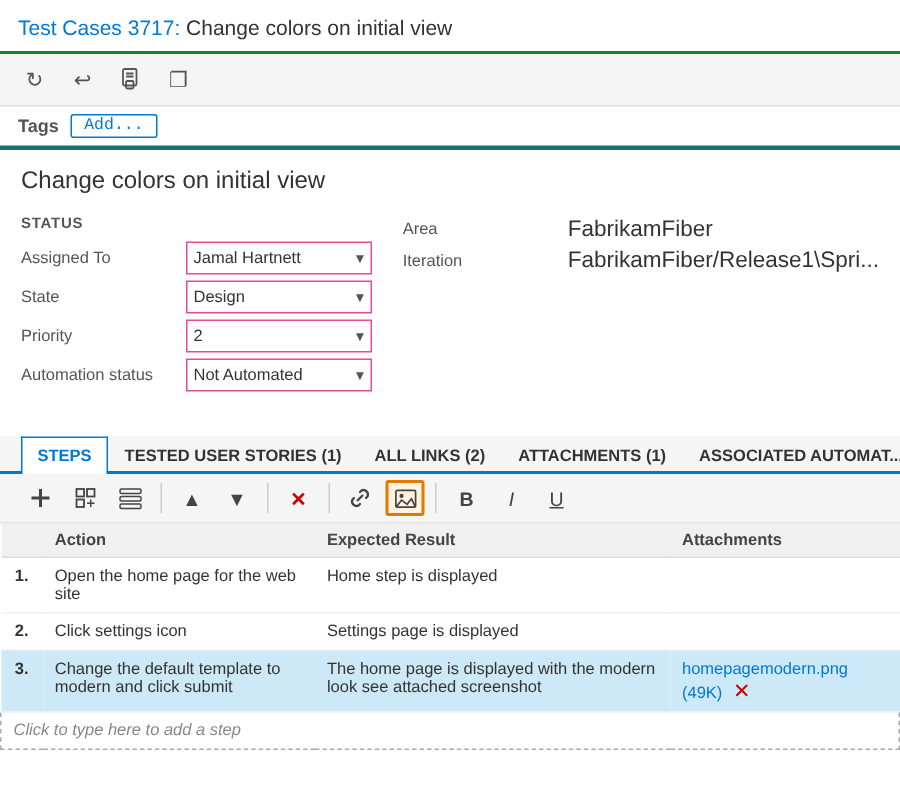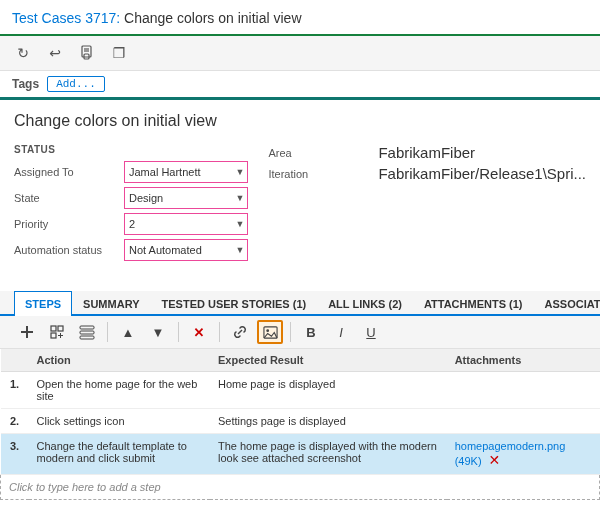--- a/index.html
+++ b/index.html
@@ -183,21 +183,20 @@
       <div class="field-row">
         <span class="field-label">Iteration</span>
         <span class="field-text">FabrikamFiber/Release1\Spri...</span>
       </div>
     </div>
   </div>
 </div>
 
 <div class="tabs-bar">
   <div class="tab active">STEPS</div>
-  <div class="tab">SUMMARY</div>
   <div class="tab">TESTED USER STORIES (1)</div>
   <div class="tab">ALL LINKS (2)</div>
   <div class="tab">ATTACHMENTS (1)</div>
   <div class="tab">ASSOCIATED AUTOMAT...</div>
 </div>
 
 <div class="steps-toolbar">
   <span class="step-tb-btn" title="Add step">
     <svg width="16" height="16" viewBox="0 0 16 16">
         <rect x="2" y="7" width="12" height="2" fill="#444"></rect>
@@ -252,21 +251,21 @@
       <th class="th-num"></th>
       <th>Action</th>
       <th>Expected Result</th>
       <th>Attachments</th>
     </tr>
   </thead>
   <tbody>
     <tr>
       <td class="row-num">1.</td>
       <td>Open the home page for the web site</td>
-      <td>Home page is displayed</td>
+      <td>Home step is displayed</td>
       <td></td>
     </tr>
     <tr>
       <td class="row-num">2.</td>
       <td>Click settings icon</td>
       <td>Settings page is displayed</td>
       <td></td>
     </tr>
     <tr class="row-selected">
       <td class="row-num">3.</td>

